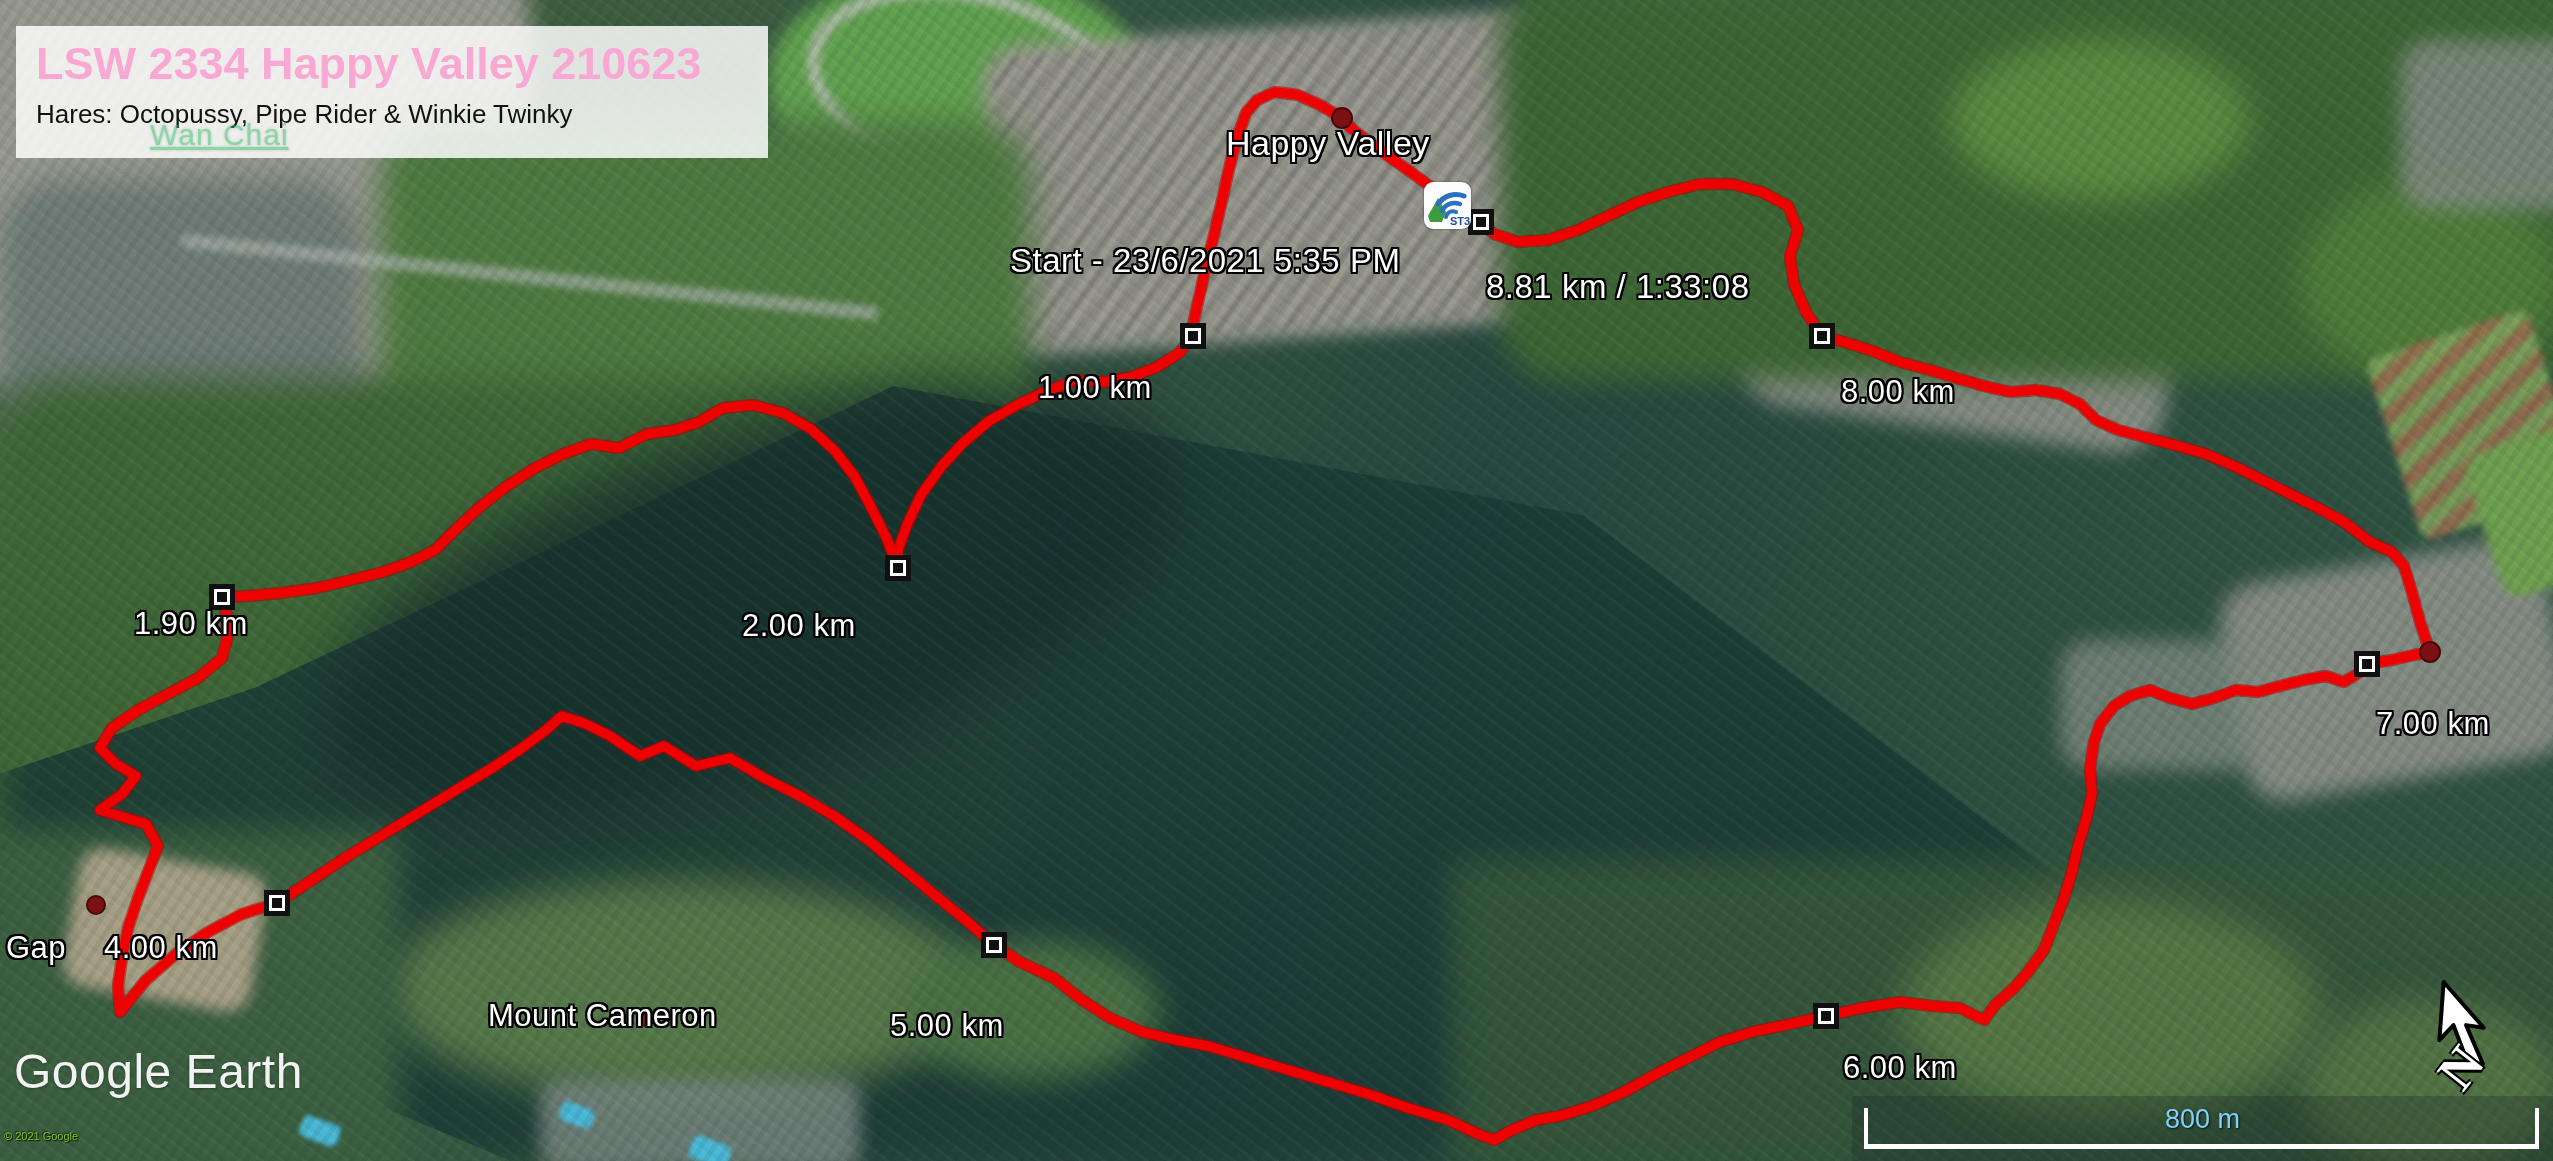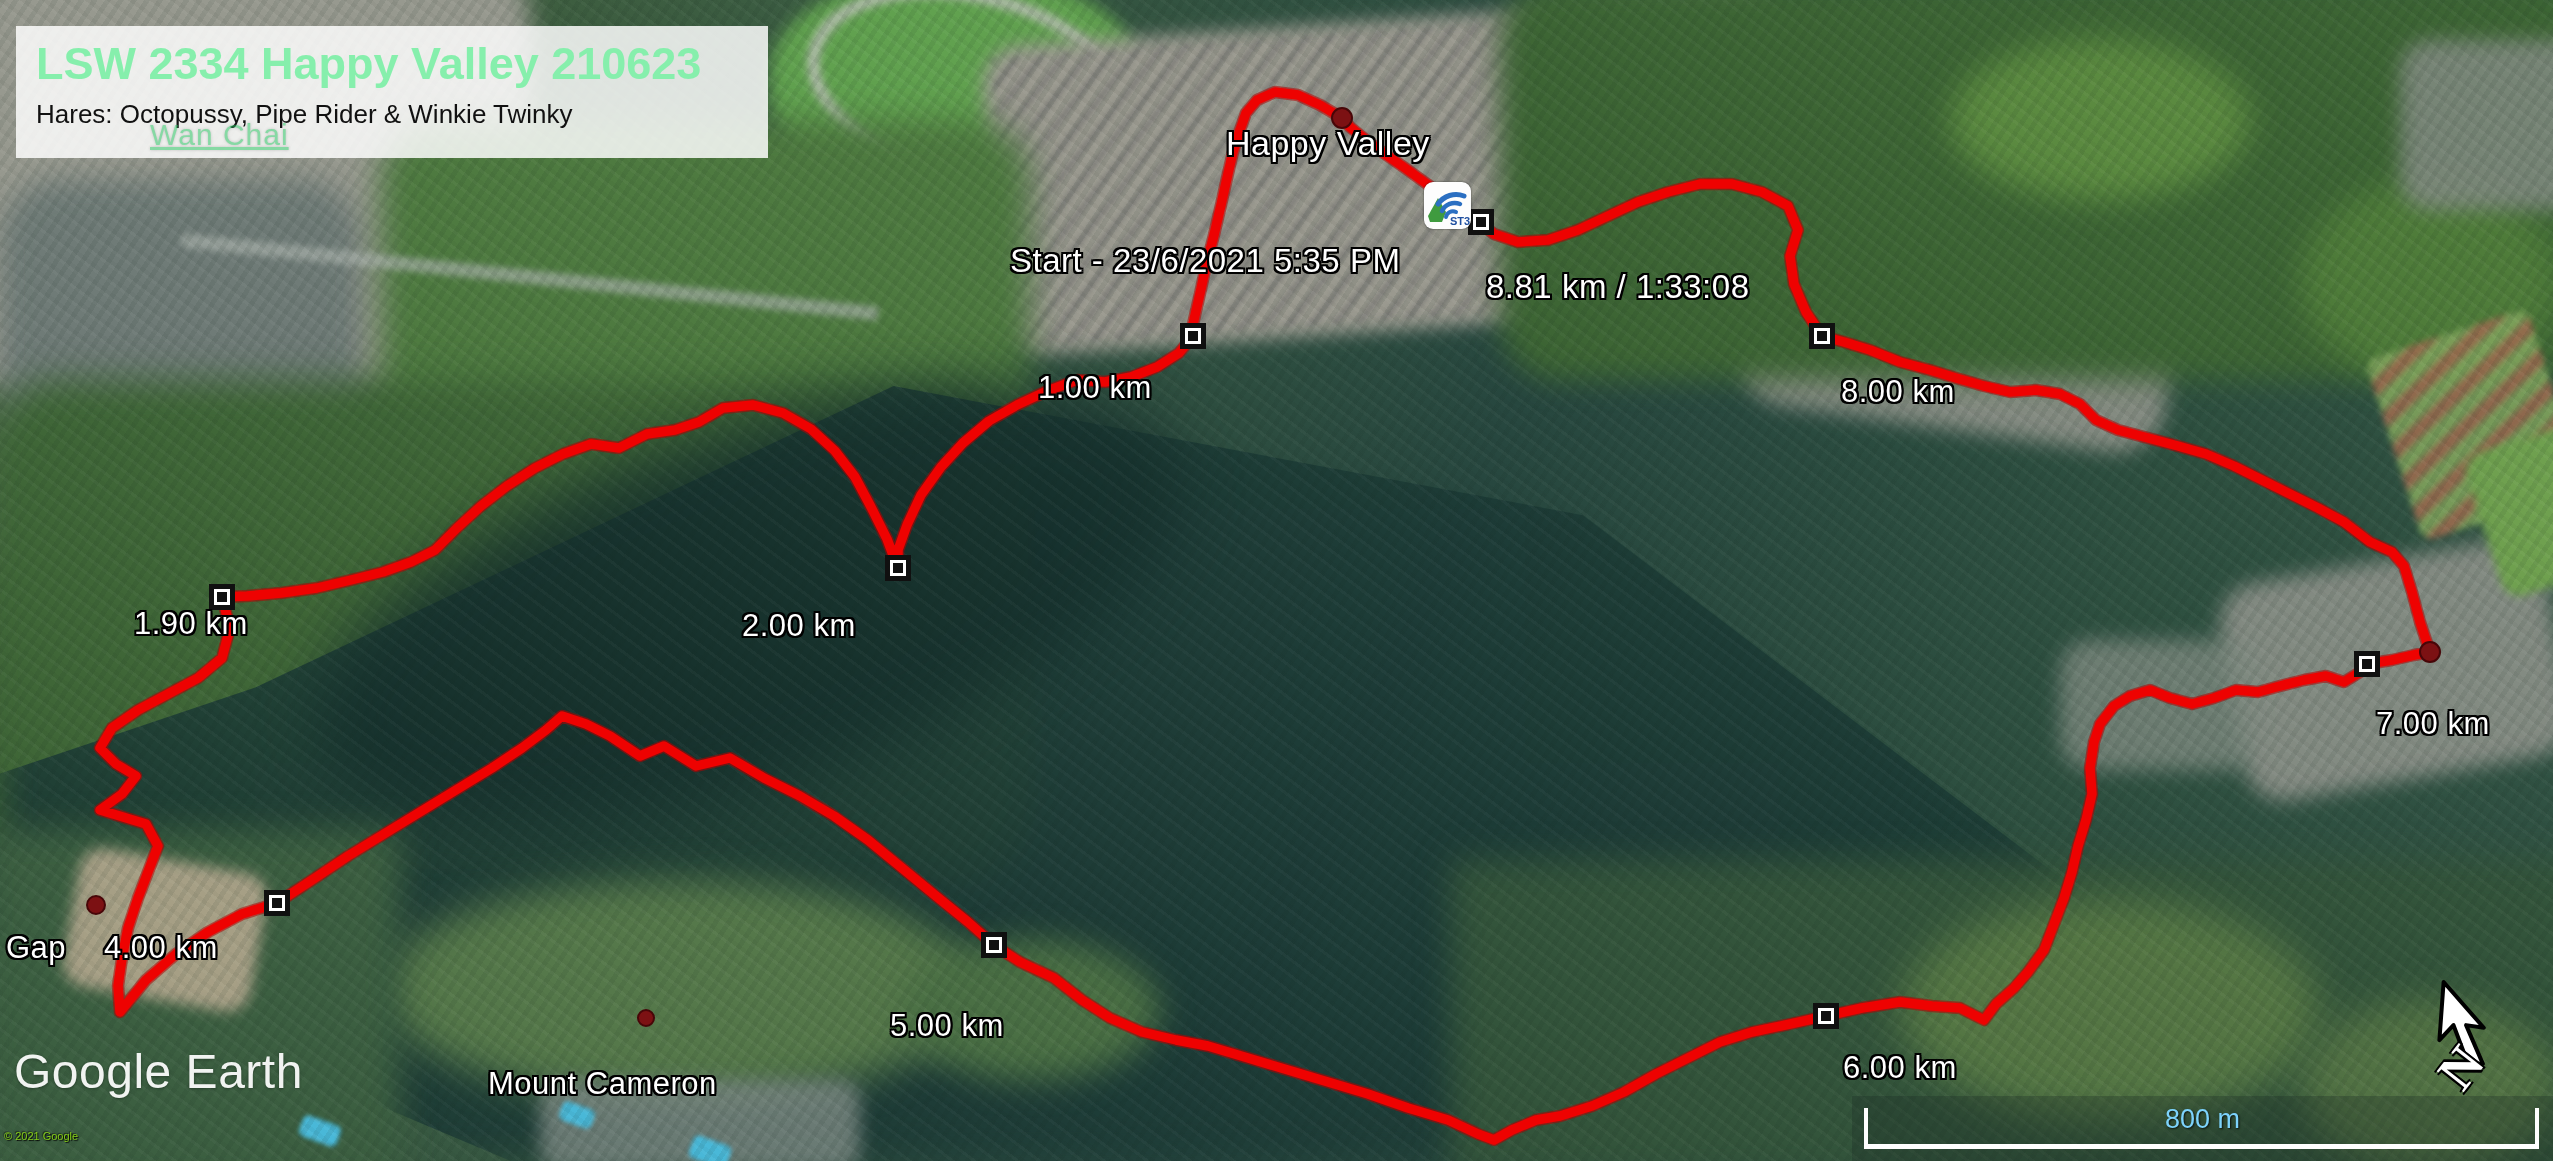--- a/index.html
+++ b/index.html
@@ -14,21 +14,21 @@
   .maplabel{position:absolute;color:#fff;font-size:31px;white-space:nowrap;z-index:40;letter-spacing:.5px;
     text-shadow:-2px -2px 0 #000,2px -2px 0 #000,-2px 2px 0 #000,2px 2px 0 #000,0 -2px 0 #000,0 2px 0 #000,-2px 0 0 #000,2px 0 0 #000;margin-top:44px;}
   .km-marker{position:absolute;width:16px;height:16px;background:#fff;border:5px solid #101010;
     transform:translate(-50%,-50%);z-index:35;}
   .km-marker::after{content:'';position:absolute;inset:3px;background:#101010;}
   .place-dot{position:absolute;border-radius:50%;background:#7c1113;border:2px solid #470608;
     transform:translate(-50%,-50%);z-index:34;}
   
   #title-box{position:absolute;left:16px;top:26px;width:712px;height:104px;background:rgba(255,255,255,.84);
     z-index:50;padding:12px 20px 16px 20px;}
-  #title-box h1{margin:0;font-size:45px;line-height:52px;color:#86efac;font-weight:bold;letter-spacing:0;}
+  #title-box h1{margin:0;font-size:45px;line-height:52px;color:#f9a8d4;font-weight:bold;letter-spacing:0;}
   #title-box h2{margin:10px 0 0 0;font-size:26px;line-height:28px;color:#111;font-weight:normal;}
   #ghost-place{position:absolute;left:150px;top:118px;font-size:30px;color:#22c55e;opacity:.5;z-index:51;
     letter-spacing:1px;text-shadow:0 0 3px rgba(120,120,120,.8);text-decoration:underline;}
   
   #ge-logo{position:absolute;left:14px;top:1044px;font-size:48px;color:#fff;opacity:.93;z-index:55;
     letter-spacing:.5px;text-shadow:0 1px 3px rgba(0,0,0,.35);}
   #copyright{position:absolute;left:4px;top:1130px;font-size:11px;color:#84cc16;z-index:55;
     text-shadow:1px 1px 1px #000,-1px -1px 1px rgba(0,0,0,.6);text-align:right;}
   
   #scalebar{position:absolute;left:1852px;top:1096px;width:701px;height:65px;background:rgba(25,42,38,.30);z-index:52;}
@@ -119,21 +119,21 @@
   </div>
 
   <div class="maplabel" style="left:1226px;top:80px;font-size:34px;">Happy Valley</div>
   <div class="maplabel" style="left:1010px;top:198px;font-size:33px;">Start - 23/6/2021 5:35 PM</div>
   <div class="maplabel" style="left:1486px;top:224px;font-size:33px;">8.81 km / 1:33:08</div>
   <div class="maplabel" style="left:1038px;top:326px;">1.00 km</div>
   <div class="maplabel" style="left:742px;top:564px;">2.00 km</div>
   <div class="maplabel" style="left:134px;top:562px;">1.90 km</div>
   <div class="maplabel" style="left:6px;top:886px;">Gap</div>
   <div class="maplabel" style="left:104px;top:886px;">4.00 km</div>
-  <div class="maplabel" style="left:488px;top:1022px;">Mount Cameron</div>
+  <div class="maplabel" style="left:488px;top:954px;">Mount Cameron</div>
   <div class="maplabel" style="left:890px;top:964px;">5.00 km</div>
   <div class="maplabel" style="left:1843px;top:1006px;">6.00 km</div>
   <div class="maplabel" style="left:2376px;top:662px;">7.00 km</div>
   <div class="maplabel" style="left:1841px;top:330px;">8.00 km</div>
 
   <div id="ghost-place">Wan Chai</div>
 
   <div id="title-box">
     <h1>LSW 2334 Happy Valley 210623</h1>
     <h2>Hares: Octopussy, Pipe Rider &amp; Winkie Twinky</h2>

